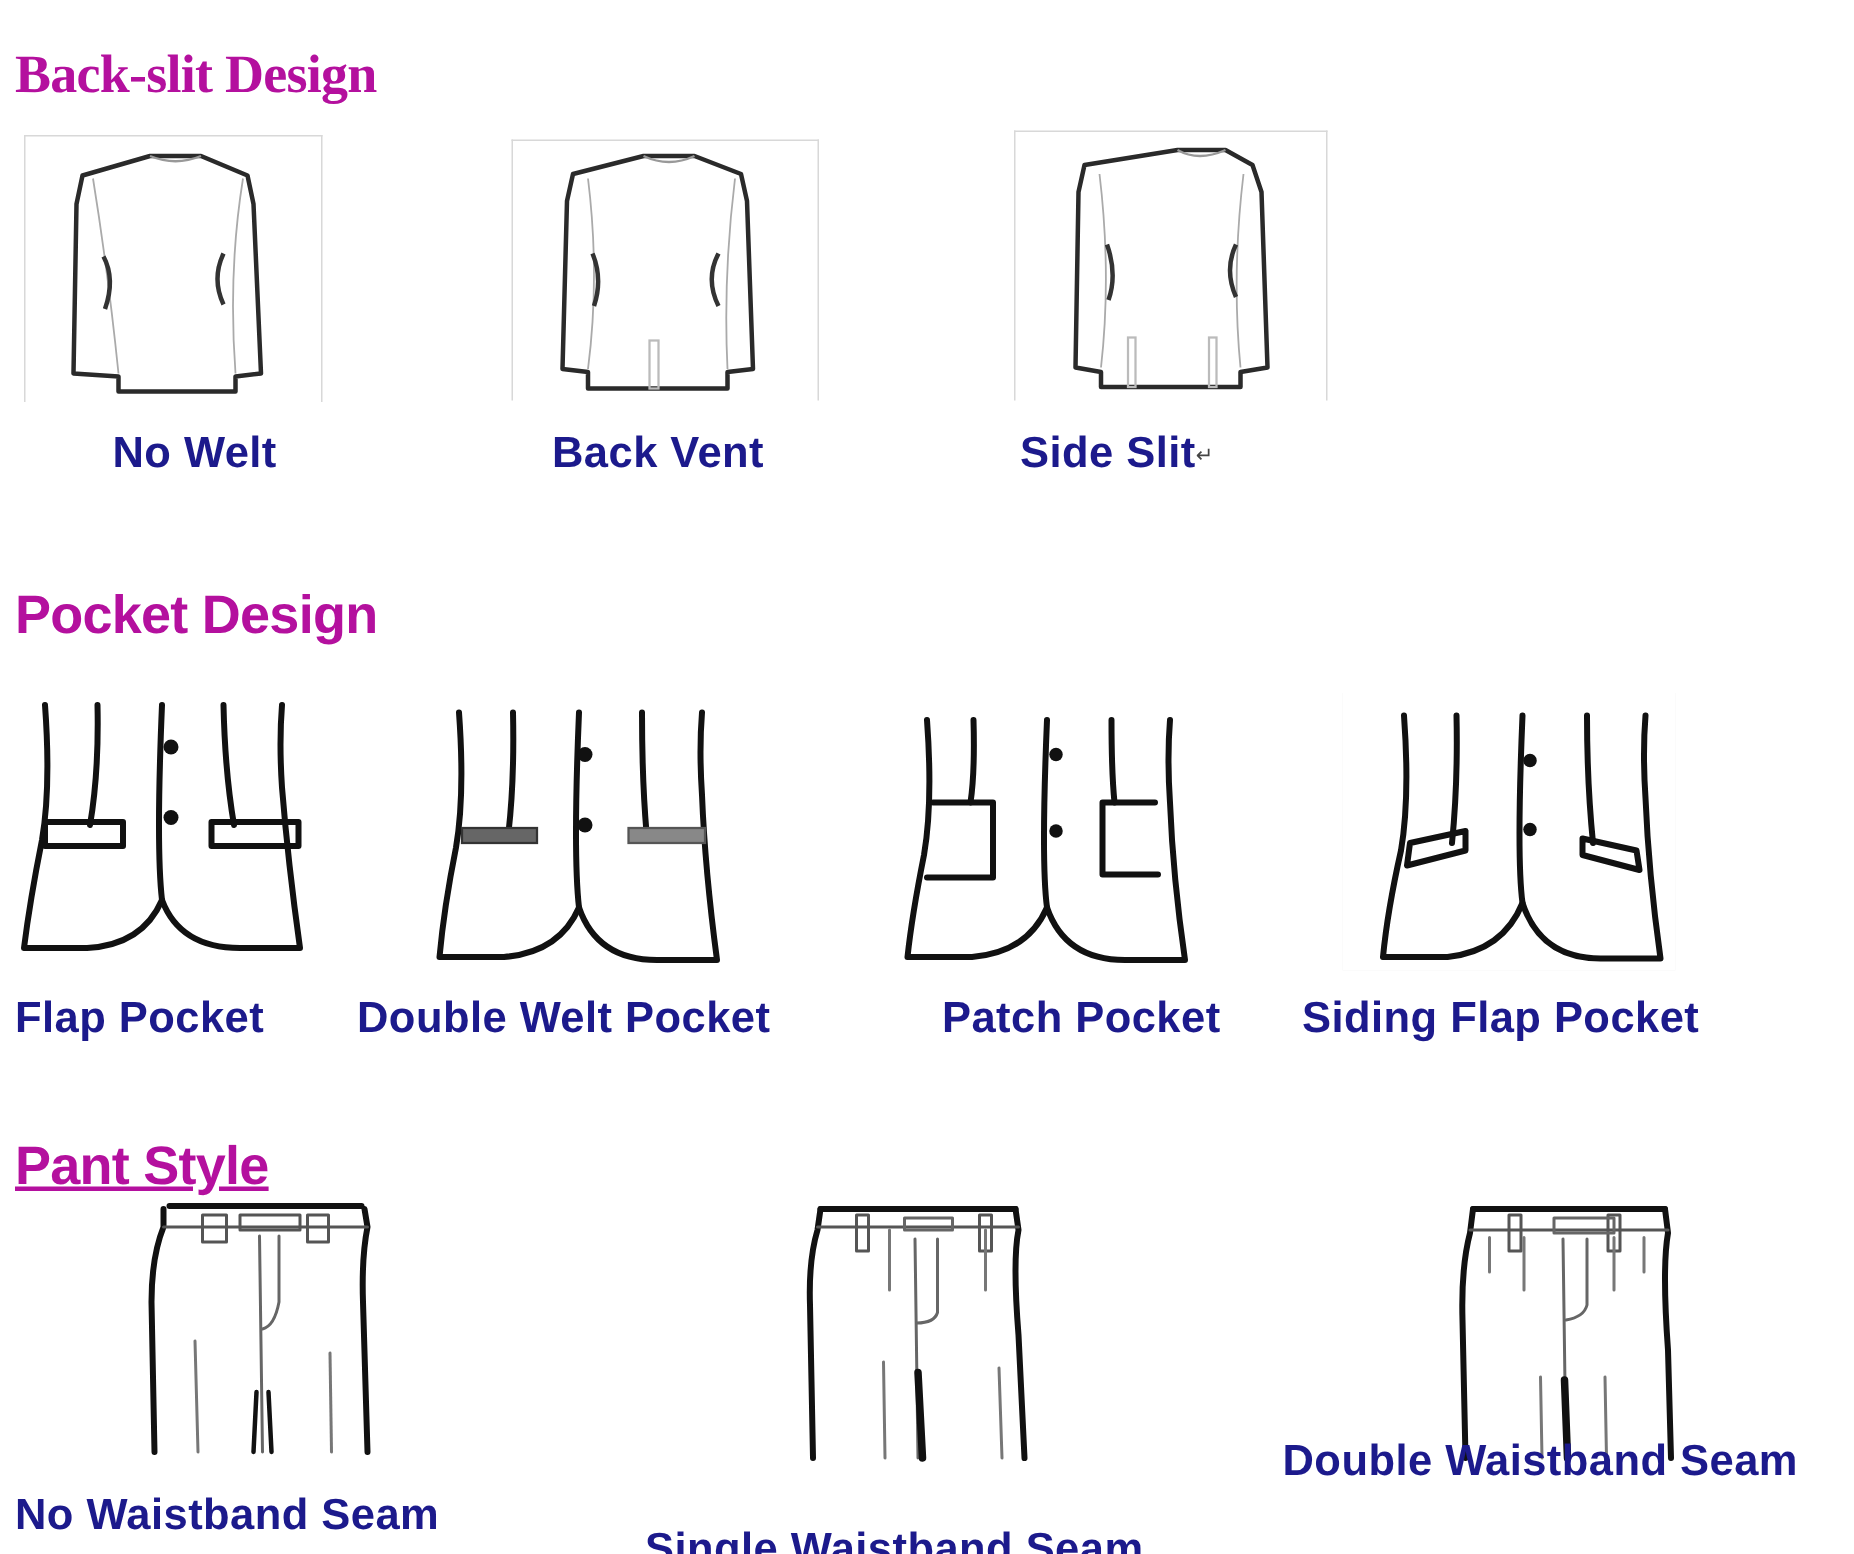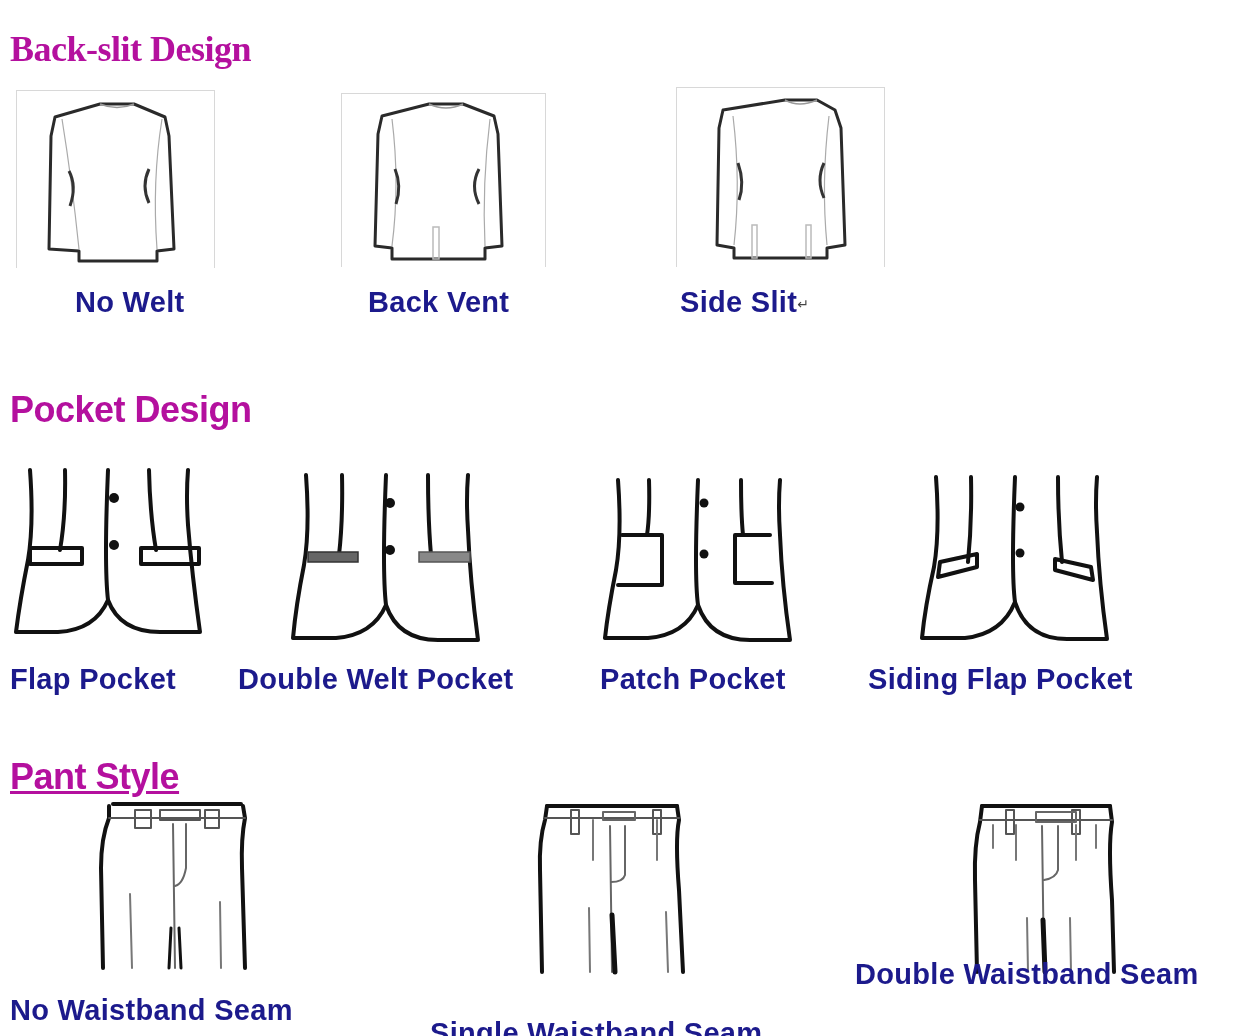--- a/index.html
+++ b/index.html
@@ -107,21 +107,21 @@
       <path d="M 98 5 Q 94 100 98 130 Q 110 165 150 165 L 190 165 Q 182 110 180 60 Q 178 30 180 5"></path>
       <path d="M 49 5 Q 50 40 47 60"></path>
       <path d="M 141 5 Q 141 40 143 60"></path>
       <path d="M 22 60 L 62 60 L 62 110 L 18 110"></path>
       <path d="M 135 60 L 170 60 M 135 60 L 135 108 L 172 108"></path>
     </g>
     <circle cx="104" cy="28" r="4.5" fill="#111"></circle>
     <circle cx="104" cy="79" r="4.5" fill="#111"></circle>
   </svg>
 </div>
-<div class="label" style="left:600px; top:663px;text-align:right;">Patch Pocket</div>
+<div class="label" style="left:628px; top:663px;text-align:right;">Patch Pocket</div>
 
 <div class="fig" style="left:895px; top:462px; background:#f5f5f5; width:222px; height:185px;">
   <svg width="222" height="185" viewBox="0 0 222 185">
     <rect width="222" height="185" fill="#fff"></rect>
     <g fill="none" stroke="#111" stroke-width="4" stroke-linecap="round" stroke-linejoin="round">
       <path d="M 41 15 Q 45 70 39 105 Q 30 145 27 176 L 70 176 Q 107 172 120 140"></path>
       <path d="M 120 15 Q 116 110 120 140 Q 132 177 172 177 L 212 177 Q 204 120 202 70 Q 200 40 202 15"></path>
       <path d="M 76 15 Q 77 60 73 100"></path>
       <path d="M 163 15 Q 163 60 167 100"></path>
       <path d="M 45 100 L 82 92 L 82 105 L 43 115 Z"></path>

